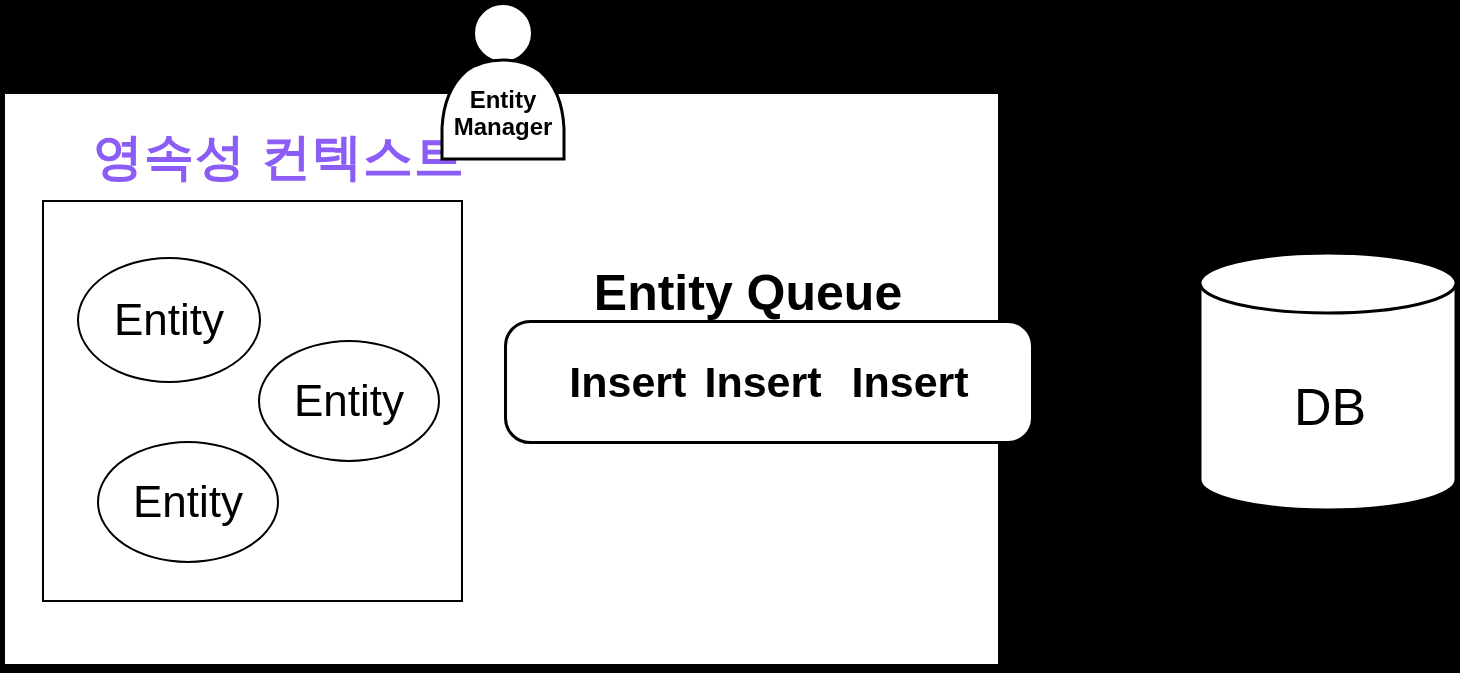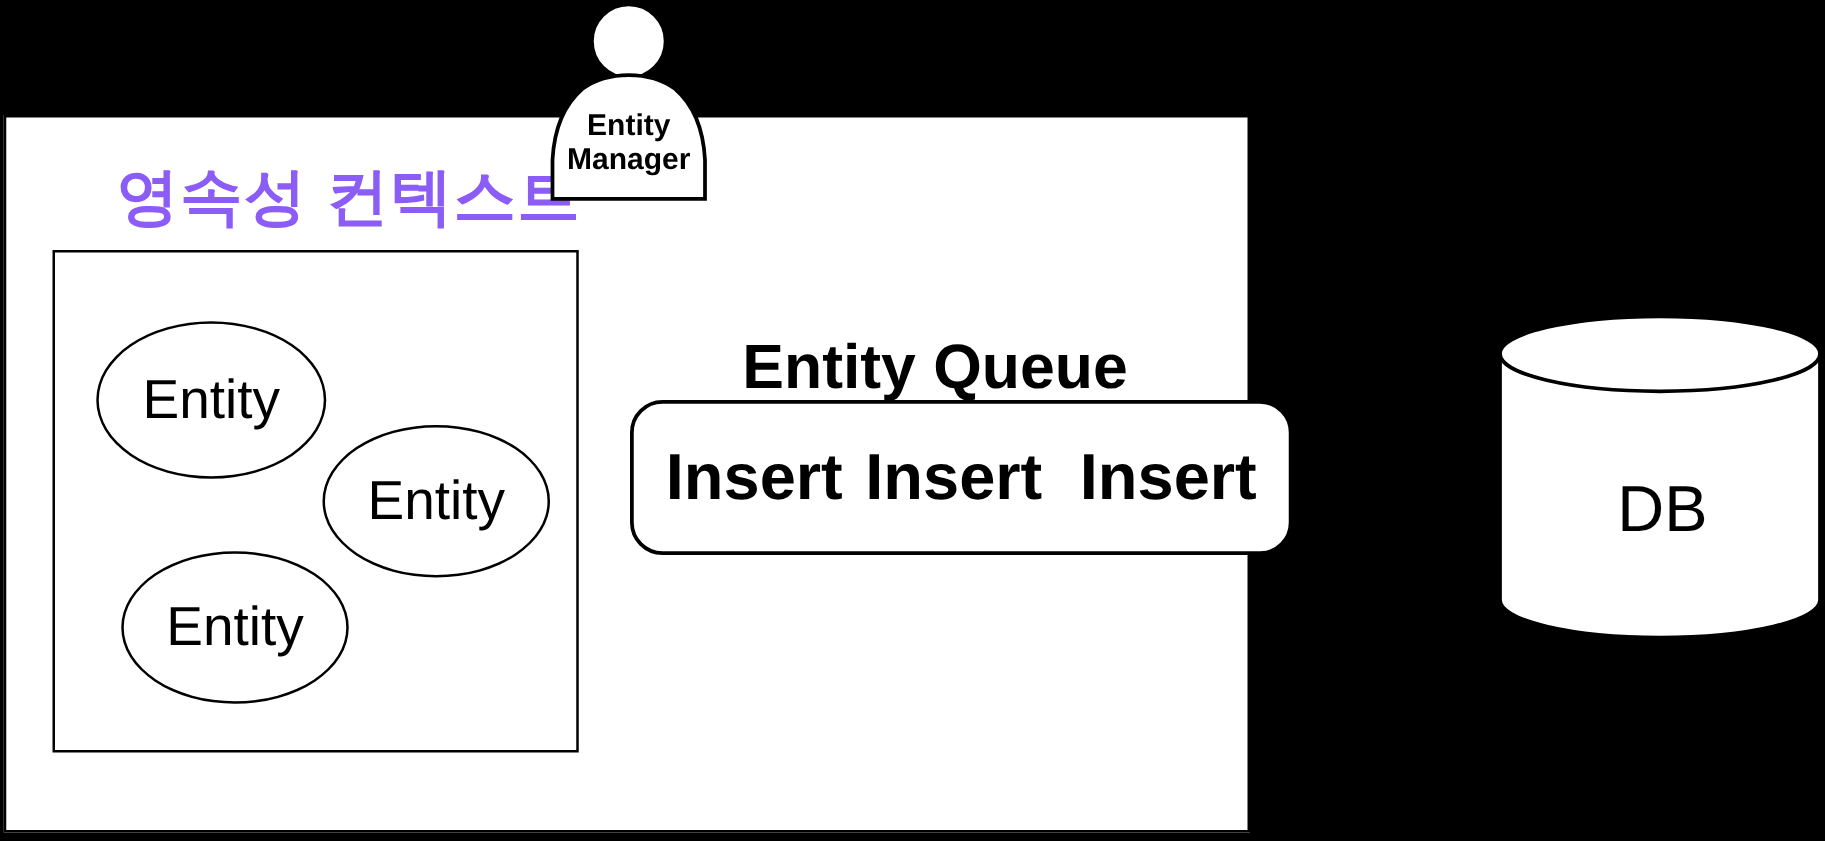--- a/index.html
+++ b/index.html
@@ -80,21 +80,21 @@
     top: 226px;
     width: 530px;
     height: 124px;
     border: 3px solid #000000;
     border-radius: 26px;
     box-sizing: border-box;
     background: #ffffff;
     display: flex;
     align-items: center;
     justify-content: center;
-    font-size: 52px;
+    font-size: 43px;
     font-weight: bold;
     color: #000000;
   }
   .aq-box .w2 { margin-left: 18px; }
   .aq-box .w3 { margin-left: 30px; }
   
   .person {
     position: absolute;
     left: 436px;
     top: 2px;

